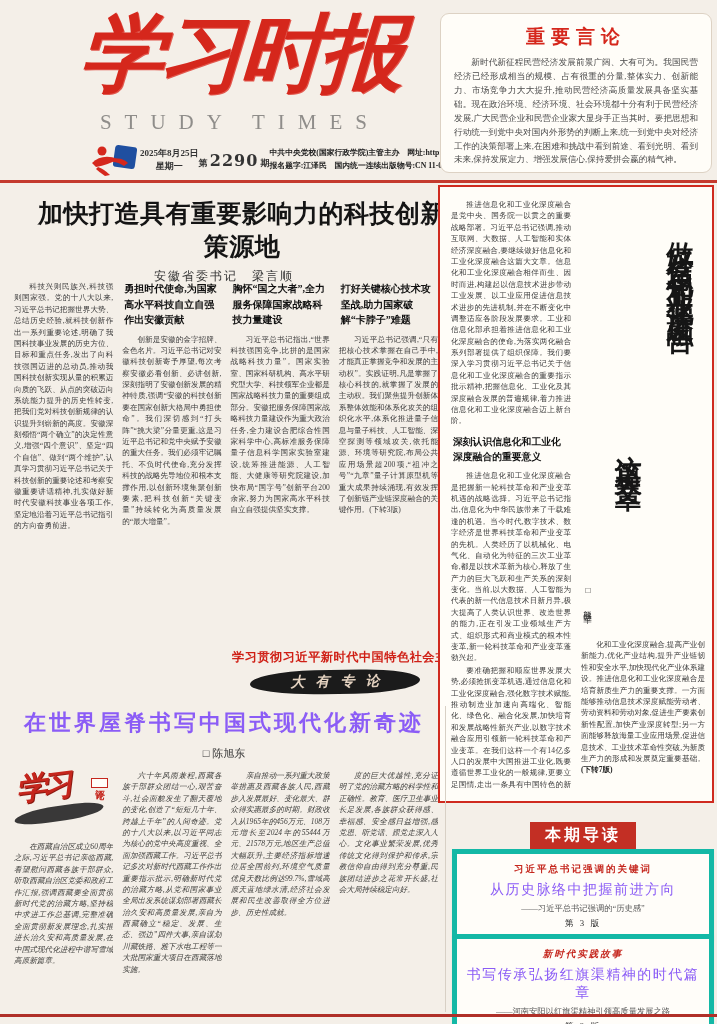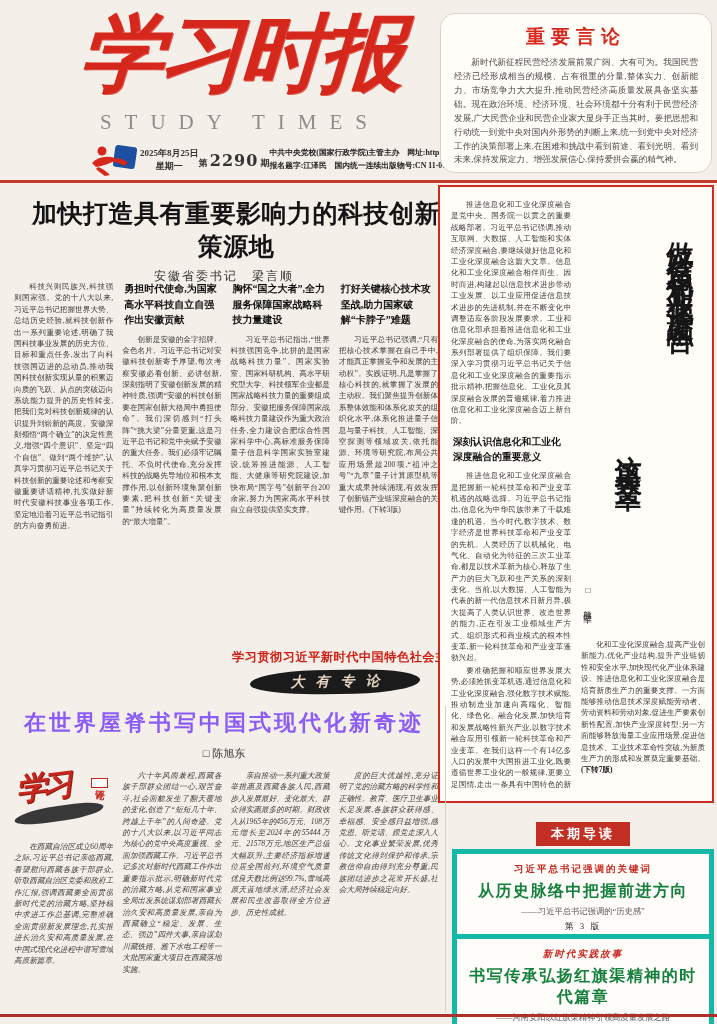--- a/index.html
+++ b/index.html
@@ -25,29 +25,29 @@
     display:flex; align-items:center; 
   }
   .info-div{ width:1px; height:27px; background:#9a9a9a; }
   .date-block{ text-align:center; font-size:9px; font-weight:700; color:#333; line-height:1.5; white-space:nowrap;}
   .issue-block{ white-space:nowrap; font-size:9px; color:#333; font-weight:700;}
   .issue-block b{ font-size:16px; font-family:"DejaVu Serif",serif; letter-spacing:1px;}
   .pub-block{ font-size:7.8px; line-height:1.65; color:#222; font-weight:600; white-space:nowrap;}
   
   .remarks{
     position:absolute; left:440px; top:13px; width:272px; height:160px;
-    background:#fffdf8; border:1px solid #ddd2c4; border-radius:15px;
+    background:#fffdf8; border:1px solid #ddd2c4; border-radius:9px;
     padding:10px 13px 8px;
   }
   .remarks h2{ text-align:center; font-size:19px; color:#d5271c; letter-spacing:6px; margin-bottom:6px; font-weight:900;}
   .remarks p{ font-size:8.6px; line-height:1.62; text-align:justify; text-indent:2em; color:#4a4a4a;}
   .rule-red{ position:absolute; left:0; width:717px; height:3px; background:#c43a2e;}
   
   .main-headline{
-    position:absolute; left:22px; top:198px; width:428px; text-align:center;
+    position:absolute; left:28px; top:198px; width:428px; text-align:center;
     font-size:25px; font-weight:900; color:#141414; letter-spacing:0.5px; line-height:1.3;
   }
   .main-byline{ position:absolute; left:10px; top:268px; width:428px; text-align:center; font-size:12px; color:#333; letter-spacing:2px;}
   .main-cols{
     position:absolute; left:14px; top:281px; width:424px; height:364px; overflow:hidden;
     column-count:4; column-gap:9px;
   }
   .col-text p{ font-size:7.6px; line-height:1.5; text-align:justify; text-indent:2em; color:#3b3b3b; margin-bottom:1px;}
   .col-text h4{ font-size:10px; line-height:1.55; font-weight:900; color:#111; margin:7px 2px 6px; text-align:left;}
   
@@ -73,31 +73,31 @@
   .redbox .vauthor{
     position:absolute; right:118px; top:398px; writing-mode:vertical-rl;
     font-size:8.5px; color:#333; letter-spacing:3px;
   }
   .redbox .rightcol{ position:absolute; left:141px; top:452px; width:124px; height:152px; overflow:hidden;}
   .redbox .cont-mark{ font-weight:900; color:#222;}
   
   .guide{ position:absolute; left:452px; top:822px; width:262px; height:192px;}
   .guide-tag{
     position:absolute; left:50%; transform:translateX(-50%); top:0;
-    background:#c32f24; color:#fff; font-size:13px; font-weight:900;
+    background:#c32f24; color:#fff; font-size:16px; font-weight:900;
     letter-spacing:3px; padding:3px 15px; white-space:nowrap;
   }
   .guide-card{
     position:absolute; left:0; width:262px; background:#fffdf9;
     border:5px solid #14b8a6; box-shadow:0 1px 2px rgba(0,0,0,.04);
     text-align:center; padding:9px 8px 6px;
   }
   .guide-card .kicker{ font-size:9.5px; color:#c5261d; letter-spacing:2px; font-weight:700;}
   .guide-card .kicker.italic{ font-style:italic;}
-  .guide-card .gtitle{ font-size:16px; font-weight:700; color:#15803d; letter-spacing:1.5px; margin:5px 0 4px;}
+  .guide-card .gtitle{ font-size:14px; font-weight:400; color:#8b5cf6; letter-spacing:1.5px; margin:5px 0 4px;}
   .guide-card .gsub{ font-size:8.3px; color:#555; margin-bottom:4px;}
   .guide-card .gpage{ font-size:8.8px; color:#333; letter-spacing:2px;}
   
   .bottom-headline{
     position:absolute; left:10px; top:708px; width:428px; text-align:center;
     font-size:22px; font-weight:900; color:#8b5cf6; letter-spacing:3px;
   }
   .bottom-byline{ position:absolute; left:10px; top:746px; width:428px; text-align:center; font-size:11px; color:#333;}
   .bottom-cols{ position:absolute; left:14px; top:770px; width:424px; height:240px; display:flex; gap:9px;}
   .bottom-cols .bcol{ flex:1; overflow:hidden;}

